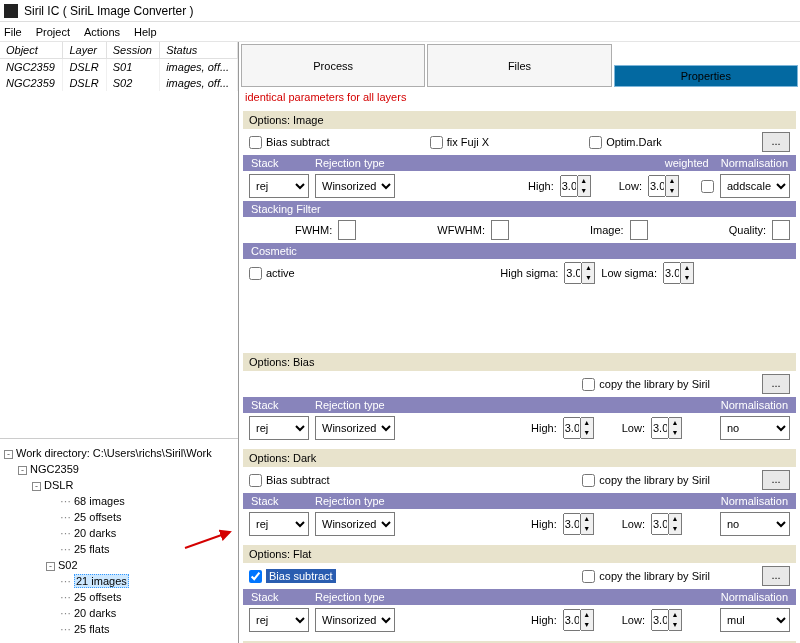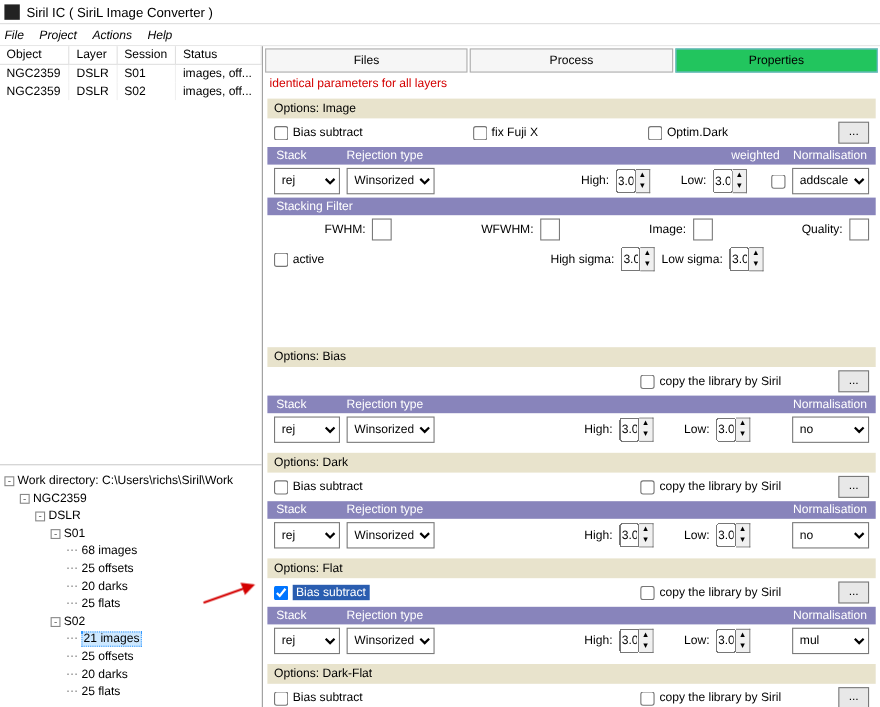--- a/index.html
+++ b/index.html
@@ -1,37 +1,37 @@
 <!DOCTYPE html>
 <html><head>
 <meta charset="utf-8">
 <style>
 * { box-sizing: border-box; margin: 0; padding: 0; font-family: "Segoe UI", Tahoma, sans-serif; font-size: 11px; }
 body { background: #fff; width: 800px; height: 643px; overflow: hidden; color: #000; }
 .titlebar { height: 22px; background: #fff; border-bottom: 1px solid #ddd; display: flex; align-items: center; padding: 0 4px; }
 .titlebar .ico { width: 14px; height: 14px; background: #222; margin-right: 6px; display: inline-block; }
 .titlebar .t { font-size: 12px; }
 .menubar { height: 20px; display: flex; align-items: center; padding: 0 4px; gap: 14px; border-bottom: 1px solid #e5e5e5; }
-.menubar span { cursor: default; font-style: italic; }
+.menubar span { cursor: default; }
 .main { display: flex; height: 601px; }
 .left { width: 239px; border-right: 1px solid #999; display: flex; flex-direction: column; }
 .top-table { font-size: 11px; }
-.top-table table { width: 100%; border-collapse: collapse; }
+.top-table table { width: 100%; border-collapse: collapse; font-style: italic; }
 .top-table th { text-align: left; font-weight: 400; padding: 2px 6px; border-right: 1px solid #e0e0e0; border-bottom: 1px solid #e0e0e0; background: #fff; }
 .top-table td { padding: 2px 6px; border-right: 1px solid #f0f0f0; }
 .spacer { flex: 1; }
 .tree { border-top: 1px solid #ccc; padding: 6px 4px; font-size: 11px; line-height: 16px; }
 .tree .node { white-space: nowrap; }
 .tree .tw { display:inline-block; width:9px; height:9px; border:1px solid #888; text-align:center; line-height:7px; font-size:9px; margin-right:3px; color:#555; }
 .tree .dash { color:#888; margin-right:3px; }
 .tree .sel { background: #cde8ff; border: 1px dotted #3399ff; padding: 0 1px; }
 .right { flex: 1; display: flex; flex-direction: column; overflow: hidden; }
 .tabbar { display: flex; gap: 2px; padding: 2px; }
 .tabbar button { flex: 1; background: #f6f6f6; border: 1px solid #adadad; padding: 4px 0; cursor: pointer; }
-.tabbar button.active { background: #22c55e; border-color: #7eb6d9; }
+.tabbar button.active { background: #0369a1; border-color: #7eb6d9; margin-top: 21px; }
 .warn { color: #d40000; padding: 2px 6px; font-size: 11px; }
 .panel { padding: 0 4px 8px 4px; overflow-y: auto; }
 .grp-title { background: #e8e3cc; padding: 3px 6px; margin-top: 6px; font-size: 11px; }
 .row { display: flex; align-items: center; padding: 3px 6px; gap: 6px; flex-wrap: wrap; }
 .purplebar { background: #8884bb; color: #fff; display: flex; padding: 2px 4px; gap: 4px; }
 .purplebar .pcell { padding: 0 4px; }
 .ctrl-row { display: flex; align-items: center; padding: 3px 6px; gap: 6px; }
 select, input[type=text] { border: 1px solid #7a7a7a; background: #fff; font-size: 11px; padding: 1px 2px; height: 20px; }
 select { height: 24px; }
 .num { width: 18px; }
@@ -90,41 +90,40 @@
               <td>images, off...</td>
             </tr>
           </tbody>
       </table>
     </div>
     <div class="spacer"></div>
     <div class="tree">
       <div class="node"><span class="tw">-</span><span>Work directory: C:\Users\richs\Siril\Work</span></div>
       <div class="node" style="padding-left:14px"><span class="tw">-</span><span>NGC2359</span></div>
       <div class="node" style="padding-left:28px"><span class="tw">-</span><span>DSLR</span></div>
-      <div class="node" style="padding-left:42px"><span class="tw">-</span><span>S01</span></div>
       <div id="s01items">
           <div class="node" style="padding-left: 56px;"><span class="dash">⋯</span><span>68 images</span></div>
           <div class="node" style="padding-left: 56px;"><span class="dash">⋯</span><span>25 offsets</span></div>
           <div class="node" style="padding-left: 56px;"><span class="dash">⋯</span><span>20 darks</span></div>
           <div class="node" style="padding-left: 56px;"><span class="dash">⋯</span><span>25 flats</span></div>
         </div>
       <div class="node" style="padding-left:42px"><span class="tw">-</span><span>S02</span></div>
       <div id="s02items">
           <div class="node" style="padding-left: 56px;"><span class="dash">⋯</span><span class="sel">21 images</span></div>
           <div class="node" style="padding-left: 56px;"><span class="dash">⋯</span><span>25 offsets</span></div>
           <div class="node" style="padding-left: 56px;"><span class="dash">⋯</span><span>20 darks</span></div>
           <div class="node" style="padding-left: 56px;"><span class="dash">⋯</span><span>25 flats</span></div>
         </div>
     </div>
   </div>
 
   <div class="right">
     <div class="tabbar">
+      <button>Process</button>
       <button>Files</button>
-      <button>Process</button>
       <button class="active">Properties</button>
     </div>
     <div class="warn">identical parameters for all layers</div>
 
     <div class="panel">
 
       <div class="grp-title">Options: Image</div>
       <div class="row">
         <label class="chk">
             <input type="checkbox" style="">
@@ -184,20 +183,23 @@
           <input type="text" class="num" style="">
         <span class="flex1"></span>
         <span class="lbl">WFWHM:</span>
           <input type="text" class="num" style="">
         <span class="flex1"></span>
         <span class="lbl">Image:</span>
           <input type="text" class="num" style="">
         <span class="flex1"></span>
         <span class="lbl">Quality:</span>
           <input type="text" class="num" style="">
+      </div>
+      <div class="purplebar">
+        <span class="pcell">Cosmetic</span>
       </div>
       <div class="ctrl-row">
         <label class="chk">
             <input type="checkbox" style="">
             <span class="lbl">active</span>
           </label>
         <span class="flex1"></span>
         <span class="lbl">High sigma:</span>
         <span class="spin">
             <input class="num" value="3.0" style="">

